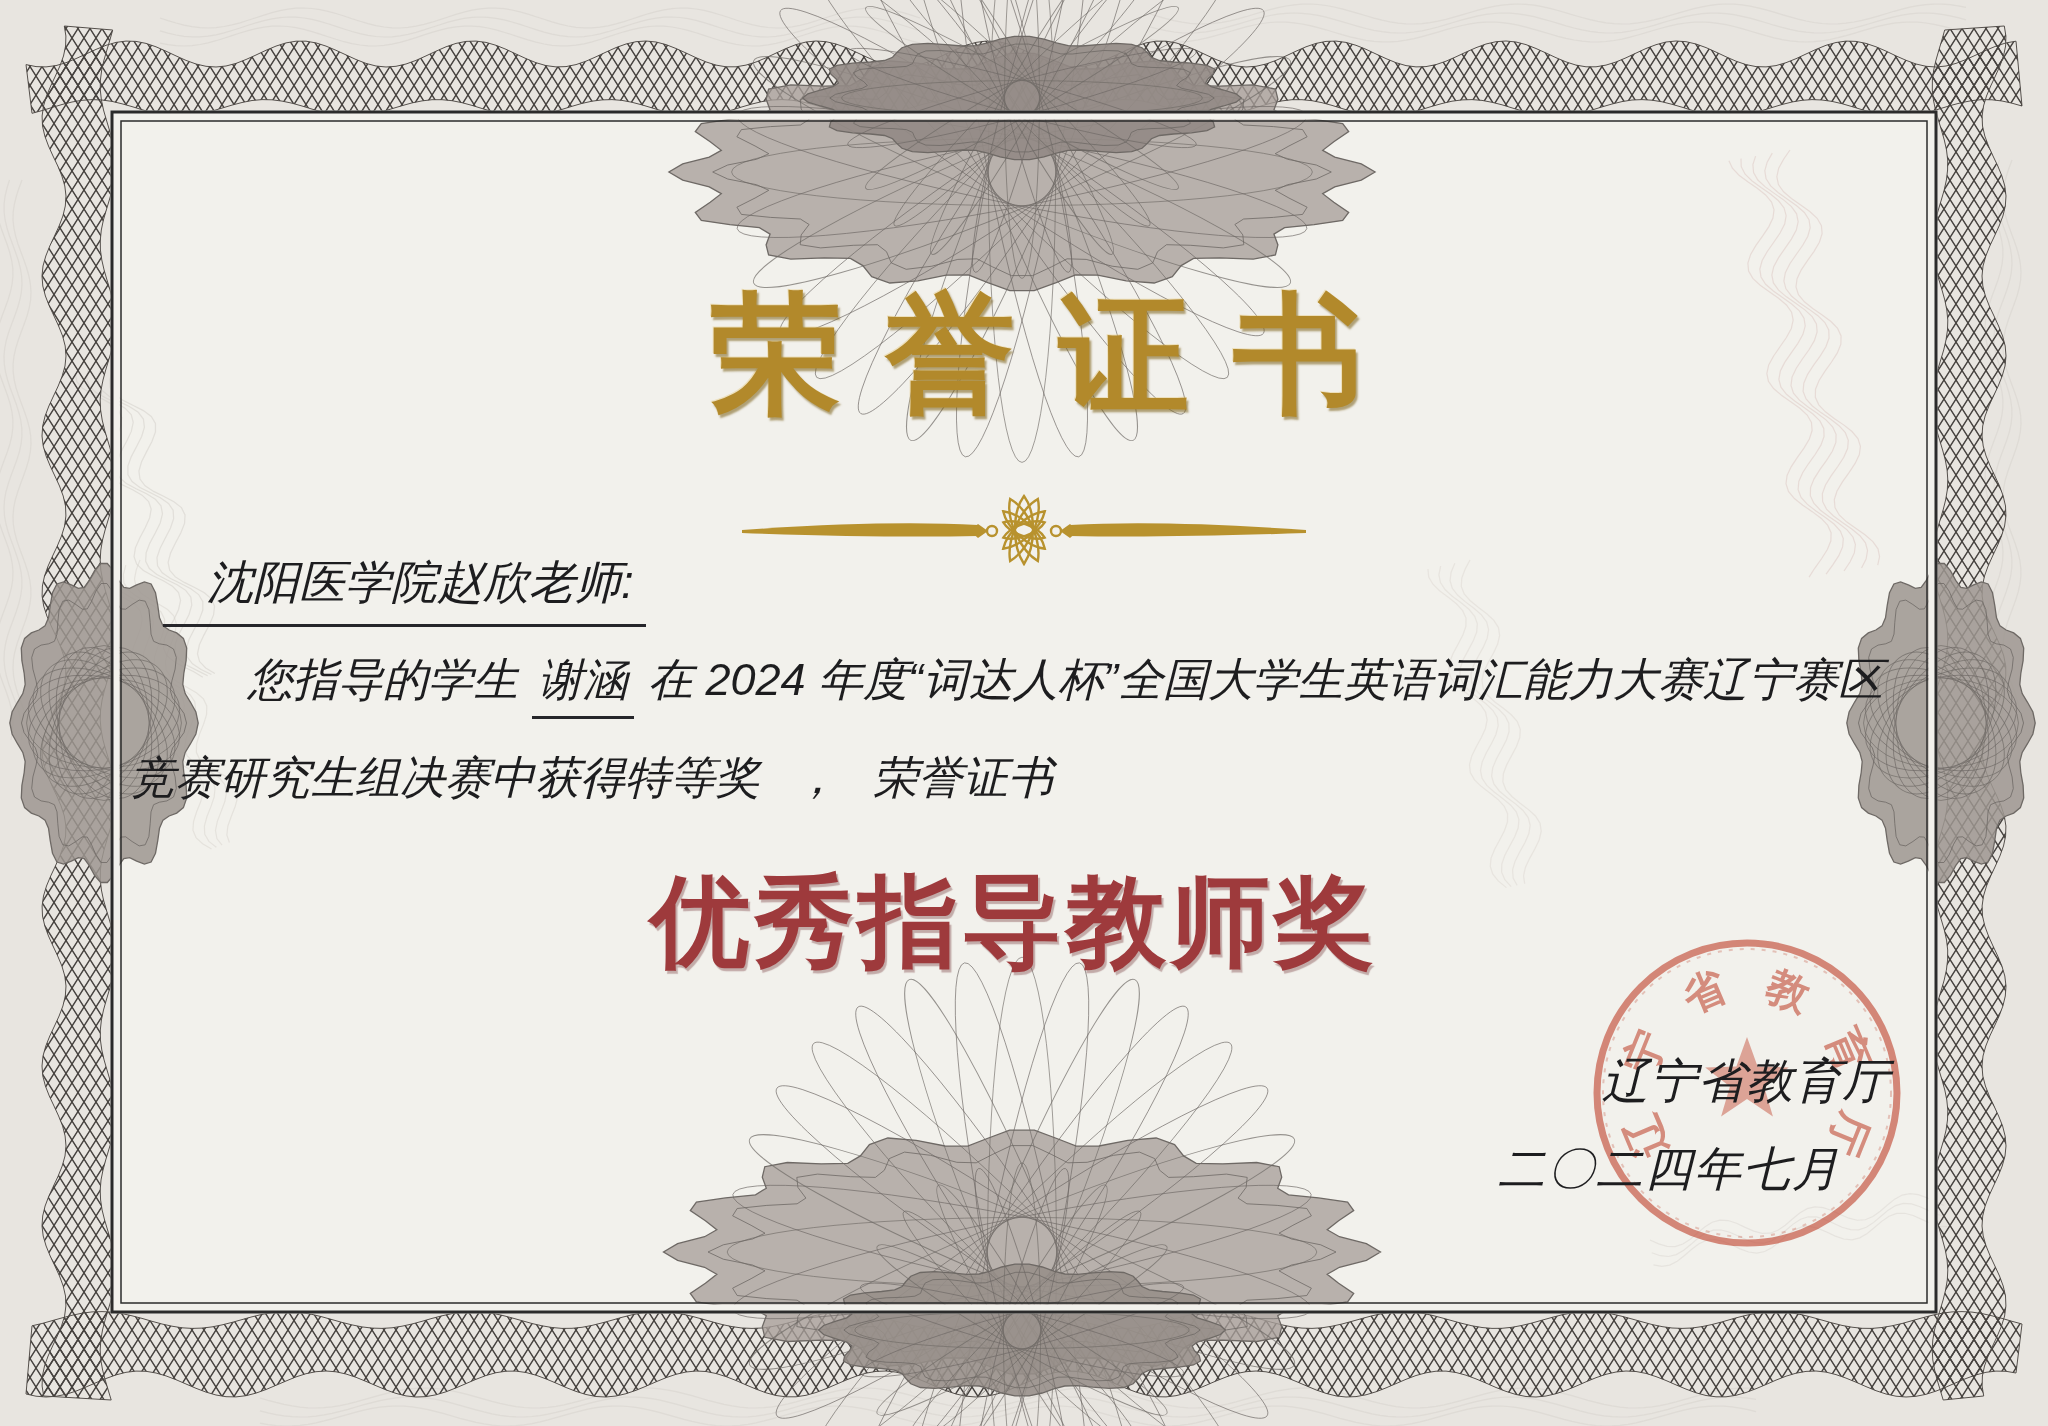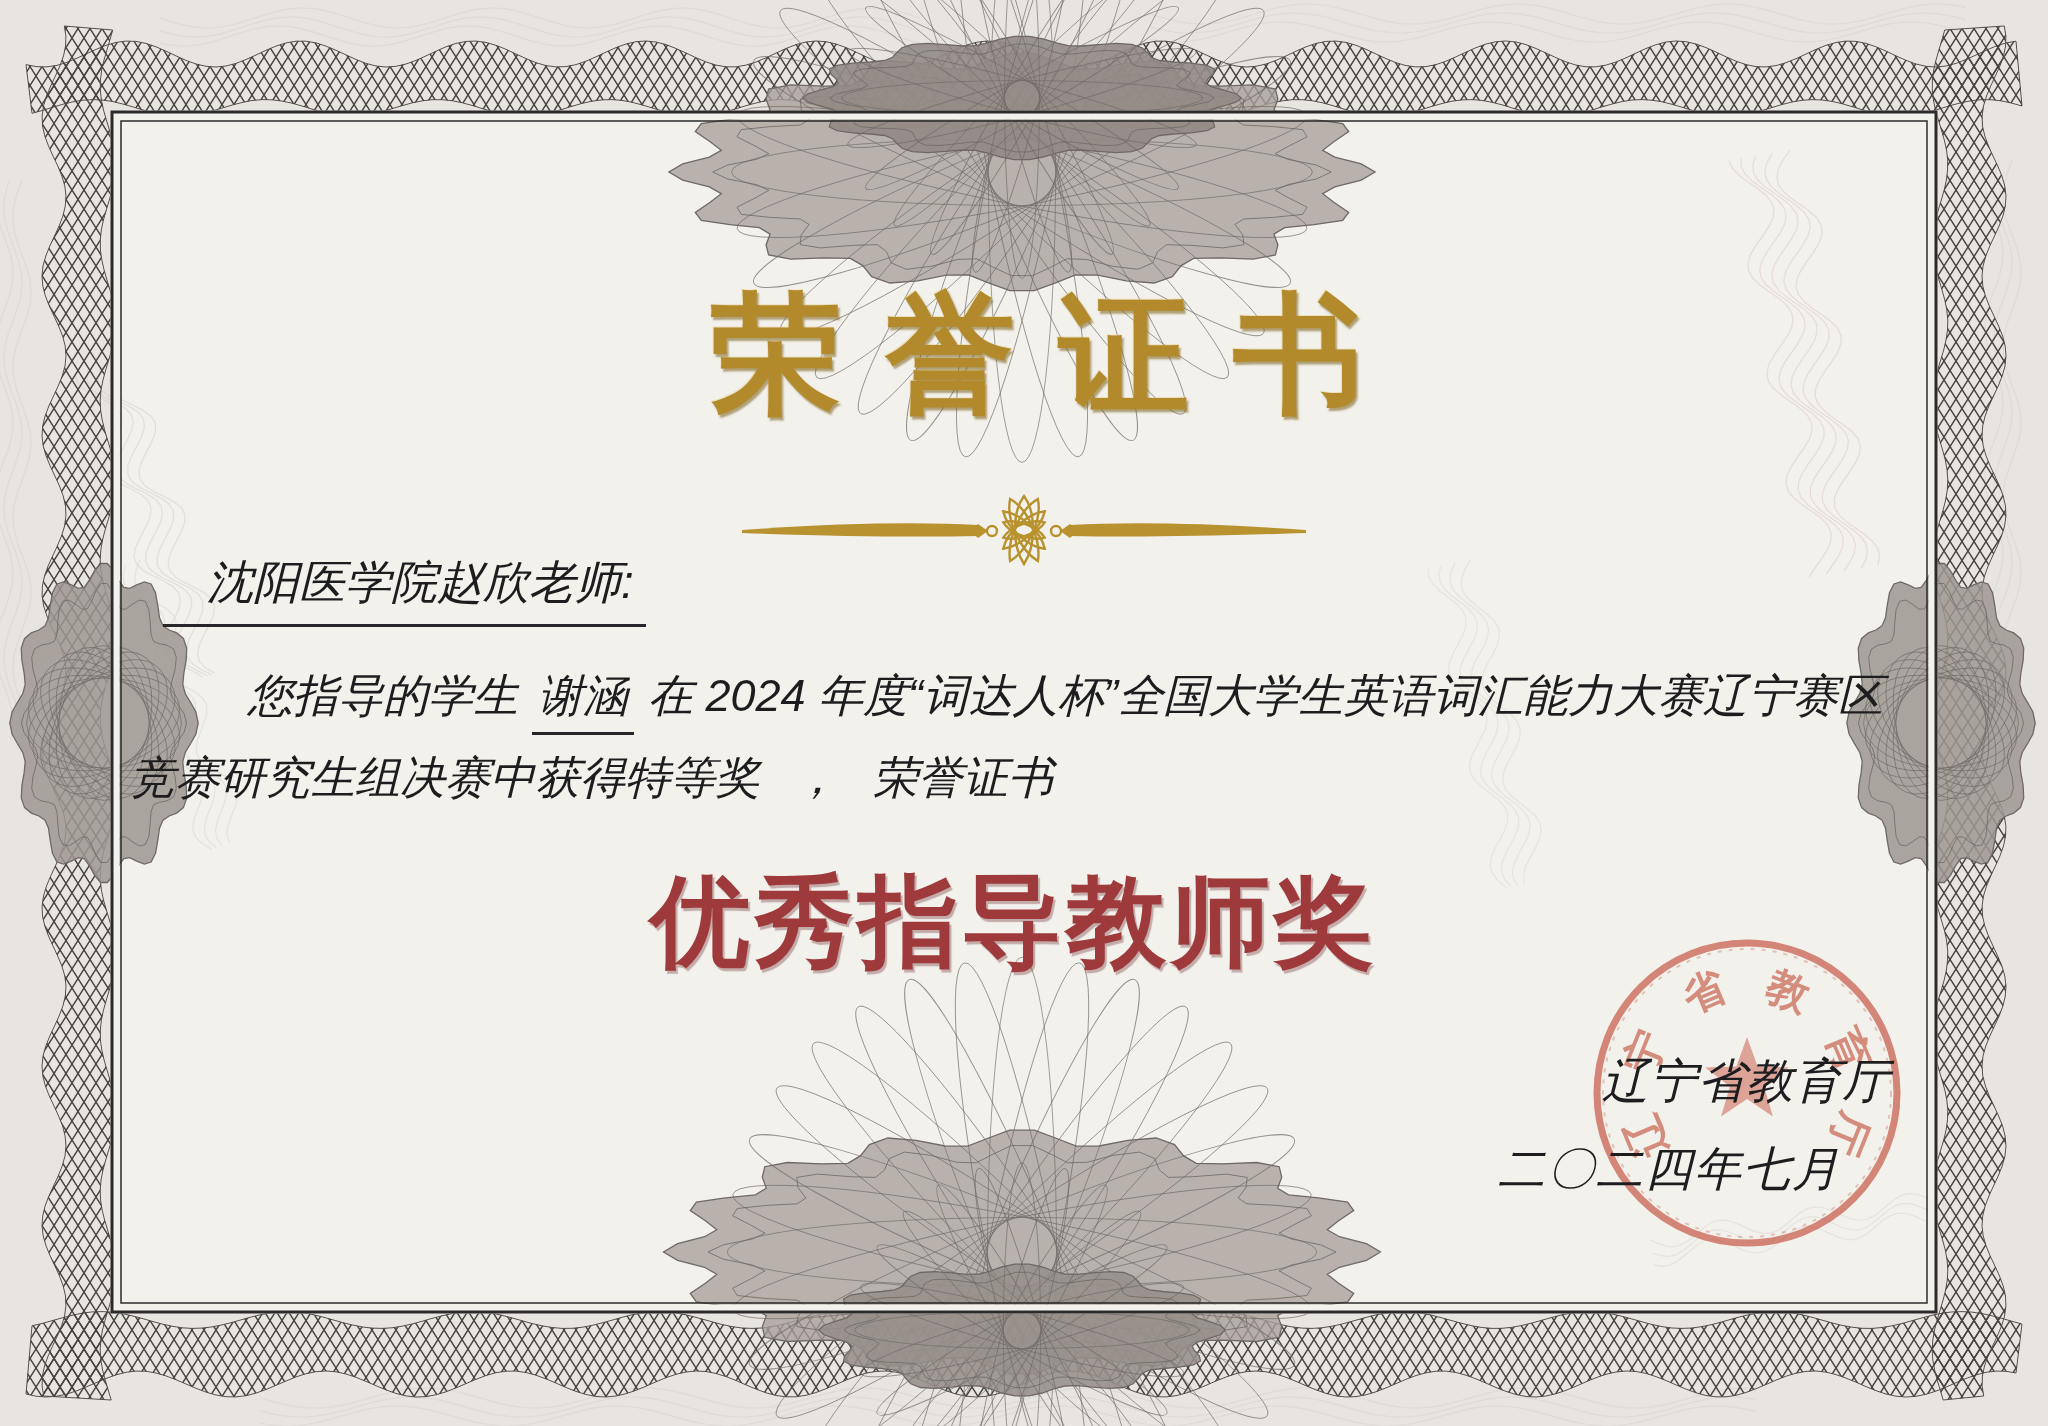--- a/index.html
+++ b/index.html
@@ -23,21 +23,21 @@
     left:0;width:2048px;top:434px;text-align:center;
     font-family:"Liberation Serif","DejaVu Serif",serif;
     font-size:44px;font-weight:700;letter-spacing:2px;
     color:#b2892b;text-shadow:1px 2px 1px rgba(120,92,20,.5);
   }
   .ornament{left:734px;top:492px;}
   .ink{color:#1d1d1f;font-style:italic;}
   .recipient{left:163px;top:552px;font-size:46px;white-space:nowrap;}
   .u{display:inline-block;padding:0 12px 10px 44px;border-bottom:3px solid #26262a;}
   .line1{left:248px;top:650px;font-size:45px;white-space:nowrap;}
-  .name-u{display:inline-block;margin:16px 14px;padding:0 6px 6px 6px;border-bottom:3px solid #26262a;}
+  .name-u{display:inline-block;margin:0 14px;padding:0 6px 6px 6px;border-bottom:3px solid #26262a;}
   .line2{left:130px;top:748px;font-size:45px;white-space:nowrap;}
   .gap-s{}
   .gap-m{margin-left:34px;}
   .award{
     left:0;width:2028px;top:856px;text-align:center;
     font-family:"Liberation Serif","DejaVu Serif",serif;
     font-size:100px;font-weight:700;letter-spacing:4px;
     color:#9e3a3c;text-shadow:2px 3px 1px rgba(105,40,42,.35);
     white-space:nowrap;
   }

